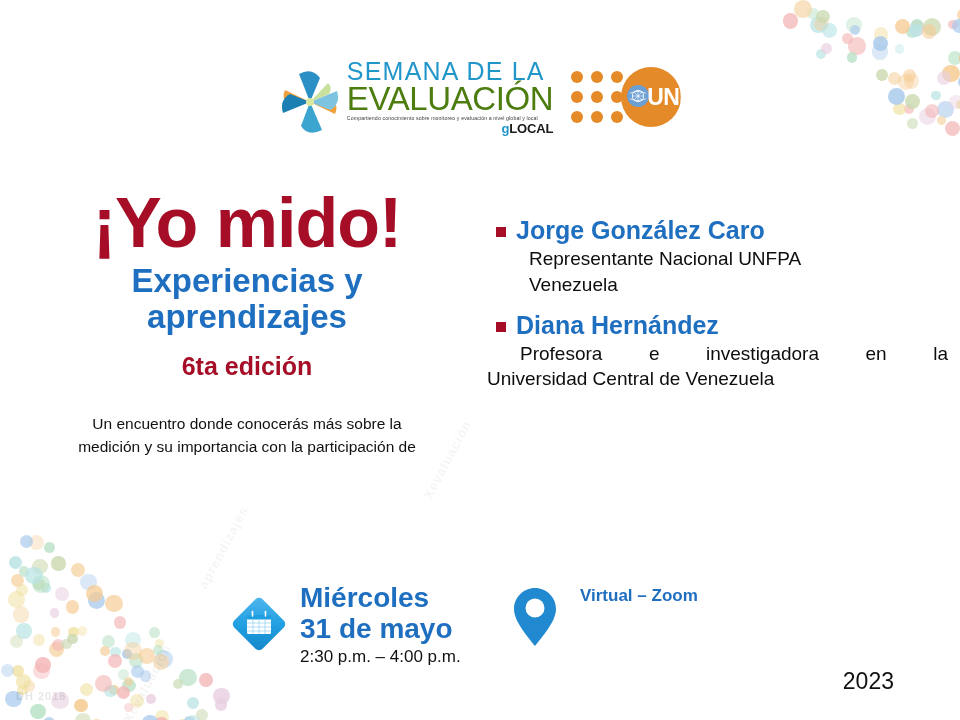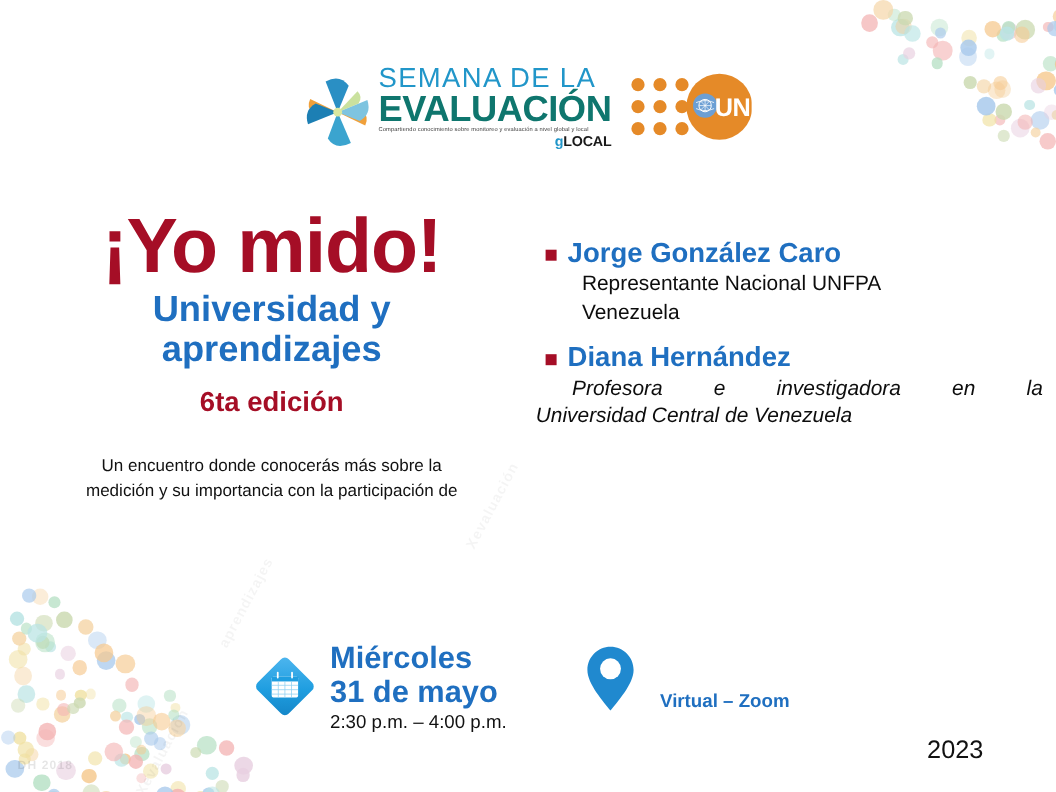--- a/index.html
+++ b/index.html
@@ -27,21 +27,21 @@
     display:flex;align-items:center;justify-content:center;gap:18px;
   }
   .glocal-logo{display:flex;align-items:flex-end;gap:6px;}
   .pinwheel{width:62px;height:66px;position:relative;flex:0 0 auto;}
   .glocal-text{display:flex;flex-direction:column;line-height:1;}
   .glocal-semana{
     font-size:25px;letter-spacing:1.2px;color:#2196c9;font-weight:400;
     font-family:"Liberation Sans", sans-serif;
   }
   .glocal-eval{
-    font-size:33px;font-weight:bold;color:#0f766e;letter-spacing:-0.4px;
+    font-size:33px;font-weight:normal;color:#4d7c0f;letter-spacing:-0.4px;
     margin-top:-2px;
   }
   .glocal-tag{
     font-size:5.2px;color:#3b3b3b;letter-spacing:.12px;margin-top:1px;
     white-space:nowrap;
   }
   .glocal-sub{
     font-size:13px;font-weight:bold;color:#1a1a1a;text-align:right;
     margin-top:1px;letter-spacing:-0.2px;
   }
@@ -92,34 +92,34 @@
     width:10px;height:10px;background:#A50E26;flex:0 0 auto;margin-top:12px;
   }
   .spk-name{
     font-size:25px;font-weight:bold;color:#1F6FC0;line-height:1.25;
   }
   .spk-role{
     font-size:19px;color:#0d0d0d;line-height:1.35;margin-left:33px;
     font-weight:400;
   }
   .spk-role.justify{
-    text-align:justify;margin-left:0;padding-left:33px;text-indent:-9px;font-style:italic;
+    text-align:justify;margin-left:0;padding-left:33px;text-indent:-9px;
   }
   .spk2{margin-top:12px;}
 
   
   .date-block{position:absolute;left:228px;top:582px;display:flex;align-items:center;gap:10px;}
   .cal-diamond{
     width:62px;height:62px;flex:0 0 auto;position:relative;
   }
   .date-text{display:flex;flex-direction:column;line-height:1.12;}
   .date-day{font-size:28px;font-weight:bold;color:#1F6FC0;}
   .date-time{font-size:17px;color:#111;margin-top:2px;}
 
-  .place-block{position:absolute;left:532px;top:586px;display:flex;align-items:flex-end;gap:22px;}
+  .place-block{position:absolute;left:512px;top:586px;display:flex;align-items:flex-start;gap:22px;}
   .pin{width:46px;height:62px;flex:0 0 auto;}
   .place-text{font-size:17px;font-weight:bold;color:#1F6FC0;}
 
   .year{
     position:absolute;right:66px;top:668px;font-size:23px;color:#111;
   }
 
   
   .wm{
     position:absolute;color:rgba(0,0,0,0.045);font-weight:bold;
@@ -333,21 +333,21 @@
         </div>
         <span class="unfpa-word">UNFPA</span>
       </div>
     </div>
 
   </div>
 
   <div class="left-col">
     <h1 class="title-main">¡Yo mido!</h1>
     <div class="title-sub">
-      <div>Universidad y</div>
+      <div>Experiencias y</div>
       <div>aprendizajes</div>
     </div>
     <div class="edition">6ta edición</div>
     <div class="blurb">
       <div>Un encuentro donde conocerás más sobre la</div>
       <div>medición y su importancia con la participación de</div>
     </div>
   </div>
 
   <div class="speakers">

